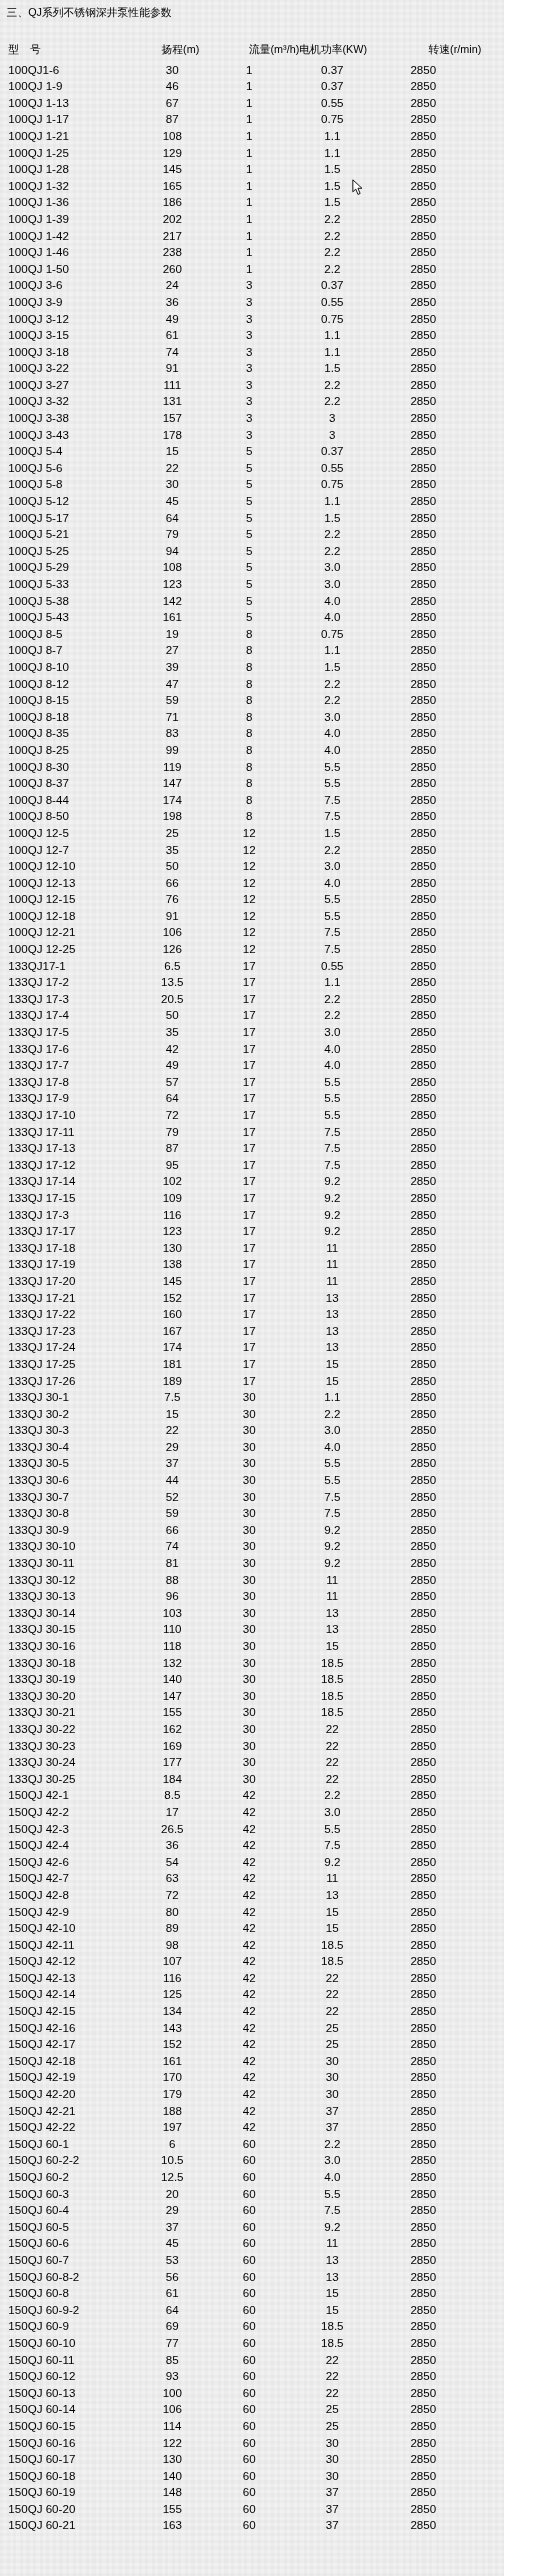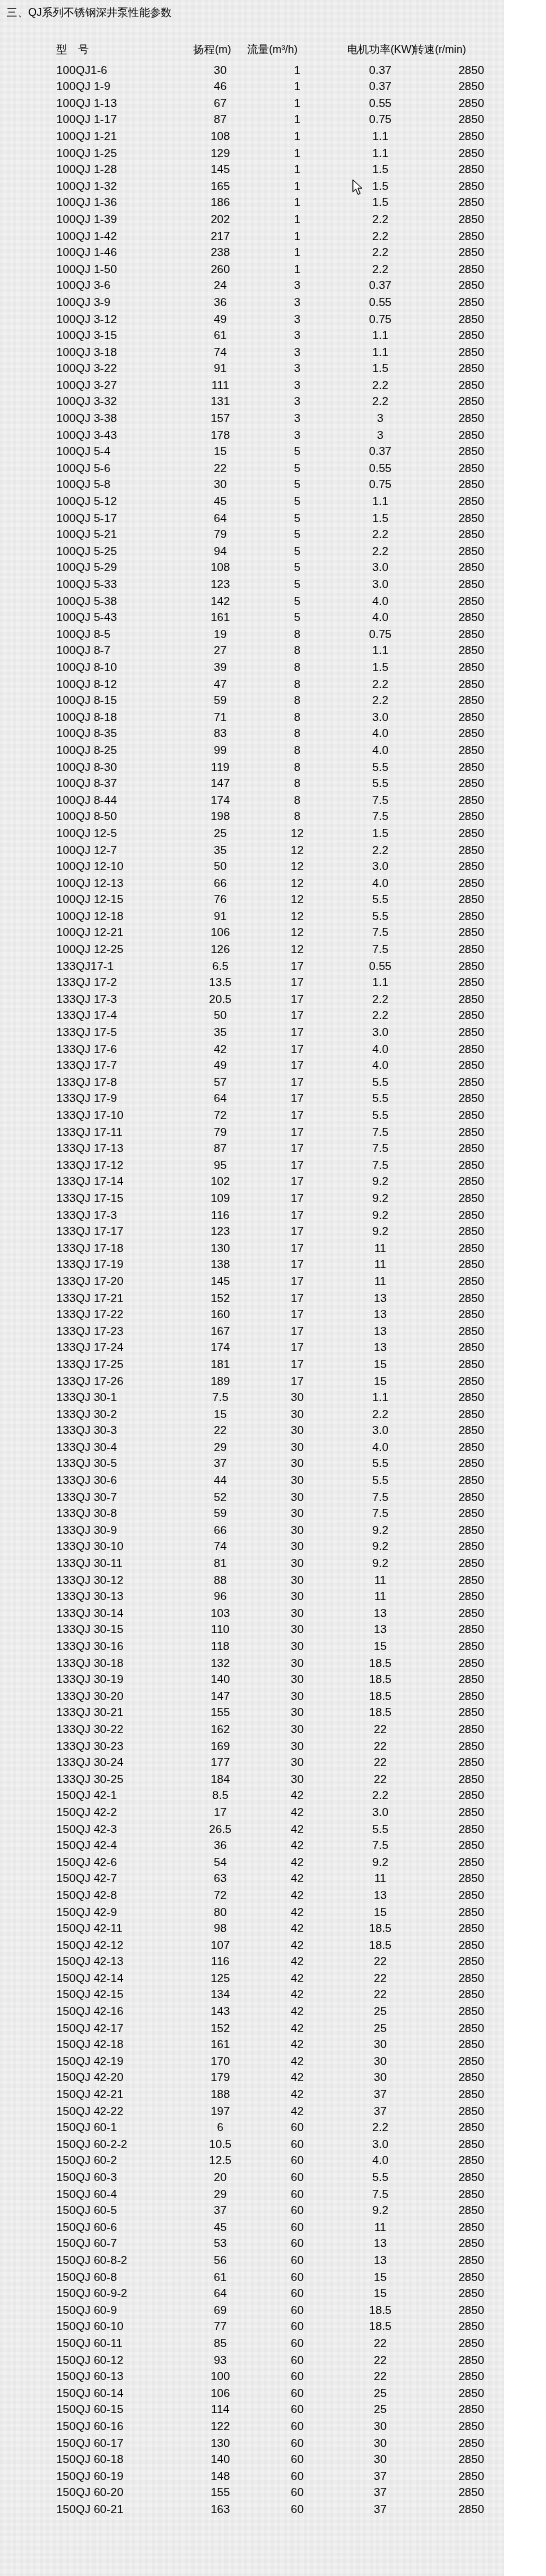--- a/index.html
+++ b/index.html
@@ -24,35 +24,34 @@
     padding: 5.8px 0 0 6.6px;
     font-size: 10.8px;
     font-weight: normal;
     line-height: 13.3px;
   }
   table.spec-table {
     margin-top: 12.5px;
     border-collapse: collapse;
     table-layout: fixed;
     width: 473px;
-    margin-left: 48px;
   }
   table.spec-table th,
   table.spec-table td {
     padding: 0;
     white-space: pre;
     overflow: visible;
   }
   table.spec-table th {
     font-weight: normal;
     font-size: 10.8px;
     height: 25px;
     vertical-align: bottom;
     padding-bottom: 5px;
-    text-align: left;
+    text-align: right;
   }
   table.spec-table td {
     font-size: 11.6px;
     height: 16.6px;
     line-height: 16.6px;
     text-align: center;
   }
   table.spec-table th:nth-child(1),
   table.spec-table td:nth-child(1) {
     width: 137px;
@@ -863,20 +862,27 @@
           <td>2850</td>
         </tr>
         <tr>
           <td>150QJ 42-9</td>
           <td>80</td>
           <td>42</td>
           <td>15</td>
           <td>2850</td>
         </tr>
         <tr>
+          <td>150QJ 42-10</td>
+          <td>89</td>
+          <td>42</td>
+          <td>15</td>
+          <td>2850</td>
+        </tr>
+        <tr>
           <td>150QJ 42-11</td>
           <td>98</td>
           <td>42</td>
           <td>18.5</td>
           <td>2850</td>
         </tr>
         <tr>
           <td>150QJ 42-12</td>
           <td>107</td>
           <td>42</td>

